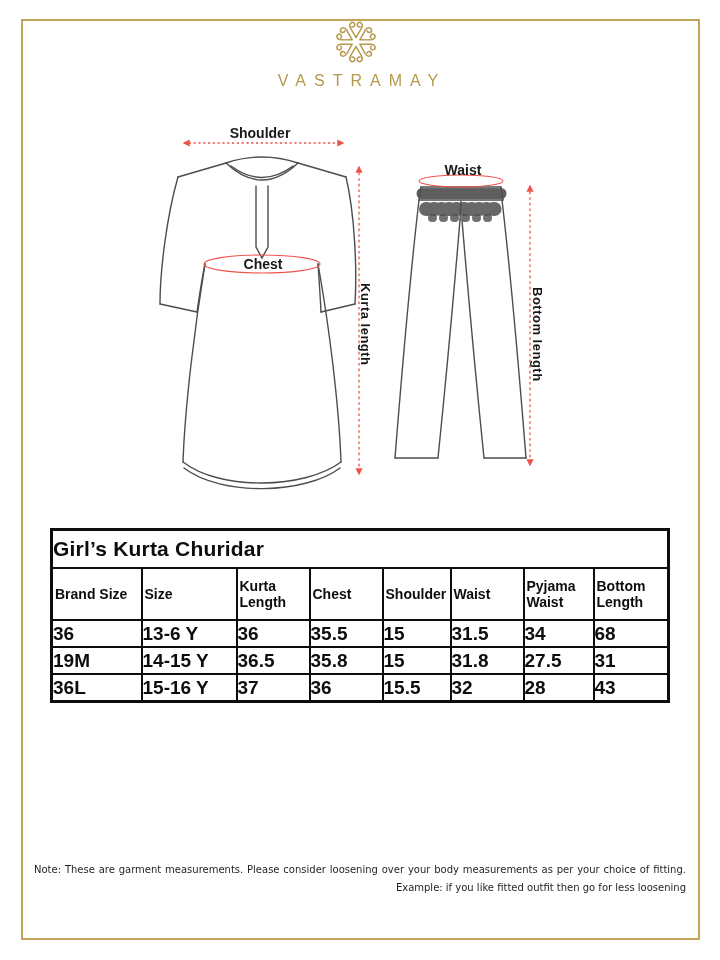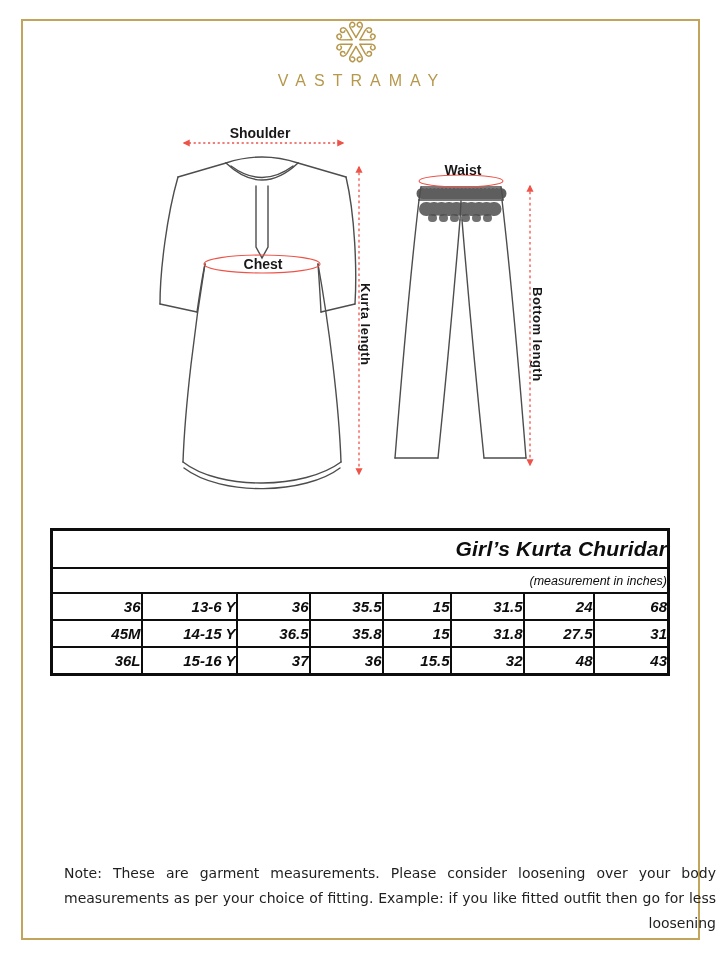--- a/index.html
+++ b/index.html
@@ -29,32 +29,32 @@
     writing-mode:vertical-rl;text-orientation:mixed;white-space:nowrap;
     letter-spacing:0.5px;
   }
   
   .size-table{
     position:absolute;left:50px;top:528px;width:617px;
     border-collapse:collapse;table-layout:fixed;
     border:3px solid #0d0d0d;
   }
   .size-table td{
-    border:2px solid #0d0d0d;text-align:right;vertical-align:middle;
-    padding:0;color:#0d0d0d;overflow:hidden;font-style:italic;
+    border:2px solid #0d0d0d;text-align:left;vertical-align:middle;
+    padding:0;color:#0d0d0d;overflow:hidden;
   }
   .row-title td{height:36px;font-size:21px;font-weight:bold;letter-spacing:0.2px;}
   .row-subtitle td{height:23px;font-size:12.5px;font-weight:400;}
   .row-header td{height:50px;font-size:14px;font-weight:bold;line-height:16px;padding:0 2px;}
-  .row-data td{height:25px;font-size:15px;font-weight:bold;}
+  .row-data td{height:25px;font-size:19px;font-weight:bold;}
   
   .note{
     position:absolute;left:34px;top:861px;width:652px;
-    font-family:"DejaVu Sans", sans-serif;font-size:14px;line-height:1.8;
-    color:#1f1f1f;text-align:justify;text-align-last:right;margin-left:30px;
+    font-family:"DejaVu Sans", sans-serif;font-size:10px;line-height:1.8;
+    color:#1f1f1f;text-align:justify;text-align-last:right;
   }
 </style>
 </head>
 <body>
 
 <div class="frame"></div>
 
 <svg class="logo-star" viewBox="0 0 48 48" aria-hidden="true">
   <g stroke="#b6984d" stroke-width="1.6" fill="none" stroke-linecap="round">
     <g>
@@ -151,49 +151,56 @@
       <col style="width:73px">
     <col style="width:68px">
       <col style="width:73px">
       <col style="width:70px">
       <col style="width:75px">
   </colgroup>
   <tbody>
     <tr class="row-title">
       <td colspan="8">Girl’s Kurta Churidar</td>
     </tr>
-    <tr class="row-subtitle">
-      <td colspan="8">(measurement in inches)</td>
+    <tr class="row-header">
+      <td>Brand Size</td>
+      <td>Size</td>
+      <td>Kurta Length</td>
+      <td>Chest</td>
+      <td>Shoulder</td>
+      <td>Waist</td>
+      <td>Pyjama Waist</td>
+      <td>Bottom Length</td>
     </tr>
     <tr class="row-data">
       <td>36</td>
       <td>13-6 Y</td>
       <td>36</td>
       <td>35.5</td>
       <td>15</td>
       <td>31.5</td>
-      <td>24</td>
+      <td>34</td>
       <td>68</td>
     </tr>
     <tr class="row-data">
-      <td>45M</td>
+      <td>19M</td>
       <td>14-15 Y</td>
       <td>36.5</td>
       <td>35.8</td>
       <td>15</td>
       <td>31.8</td>
       <td>27.5</td>
       <td>31</td>
     </tr>
     <tr class="row-data">
       <td>36L</td>
       <td>15-16 Y</td>
       <td>37</td>
       <td>36</td>
       <td>15.5</td>
       <td>32</td>
-      <td>48</td>
+      <td>28</td>
       <td>43</td>
     </tr>
   </tbody>
 </table>
 
 <div class="note">Note: These are garment measurements. Please consider loosening over your body measurements as per your choice of fitting. Example: if you like fitted outfit then go for less loosening</div>
 
 </body></html>

